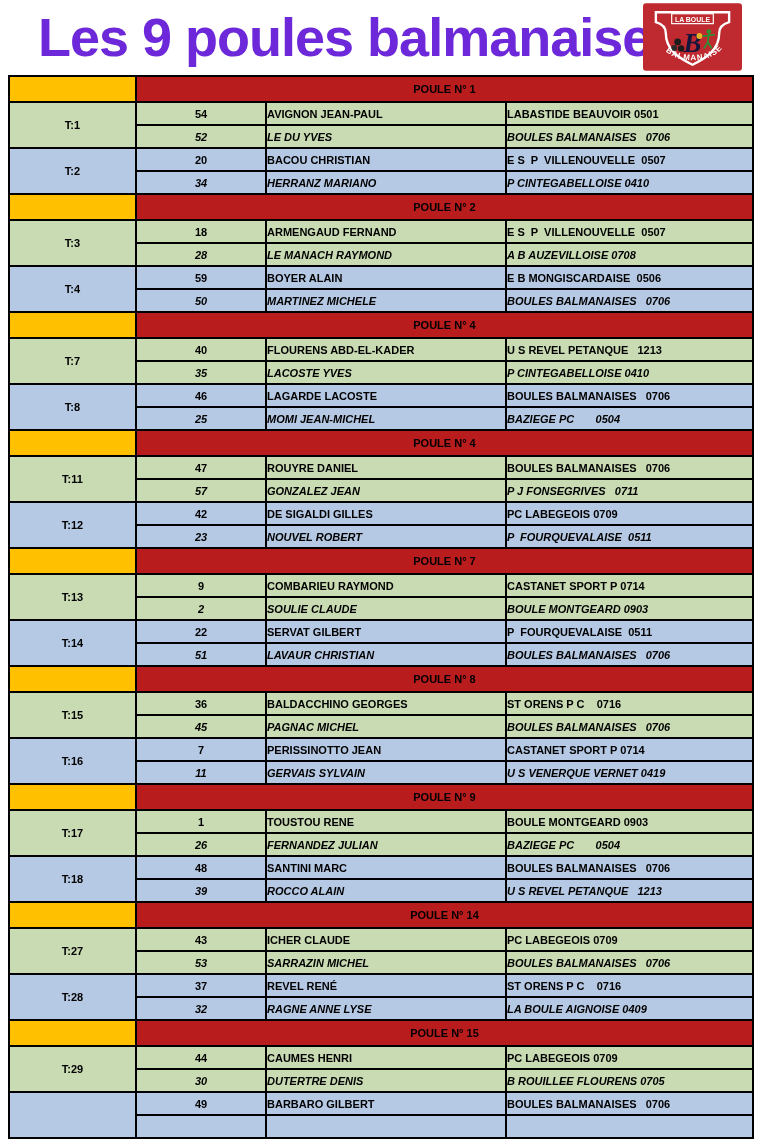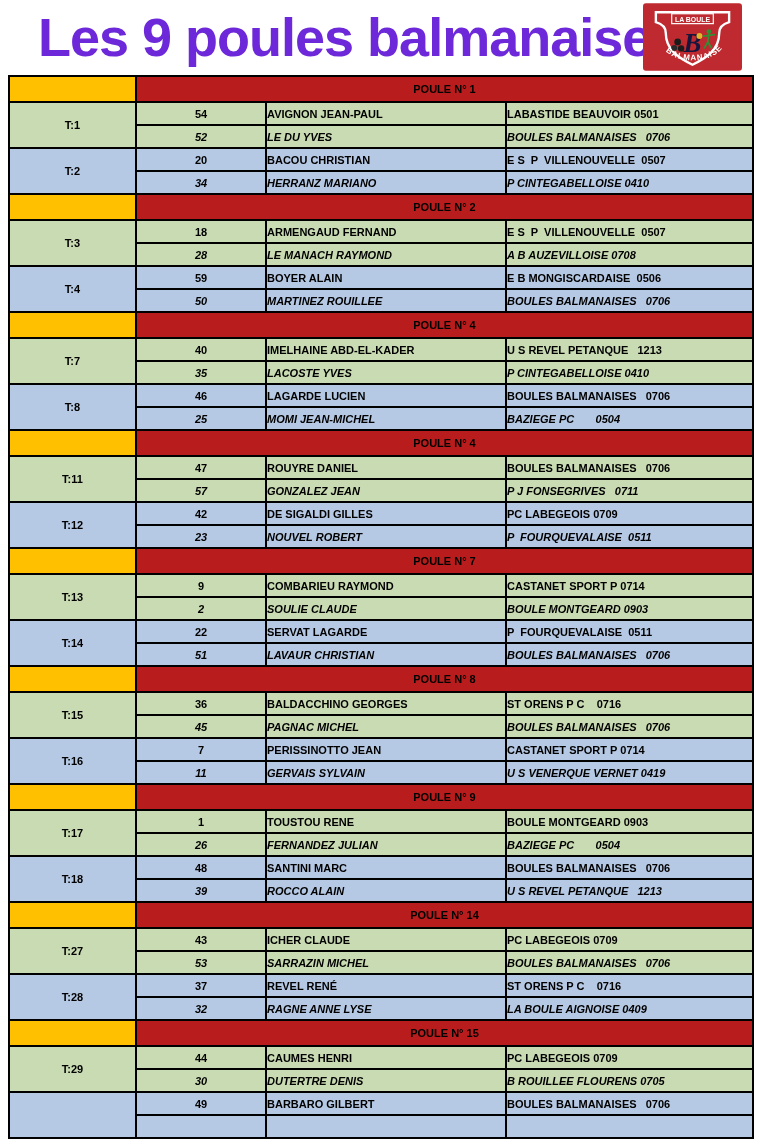--- a/index.html
+++ b/index.html
@@ -107,42 +107,42 @@
           <td class="club green-bg">A B AUZEVILLOISE 0708</td>
         </tr>
         <tr class="group-start">
           <td class="tcell blue-bg" rowspan="2">T:4</td>
           <td class="num blue-bg">59</td>
           <td class="name blue-bg">BOYER ALAIN</td>
           <td class="club blue-bg">E B MONGISCARDAISE  0506</td>
         </tr>
         <tr class="group-end">
           <td class="num blue-bg">50</td>
-          <td class="name blue-bg">MARTINEZ ROUILLEE</td>
+          <td class="name blue-bg">MARTINEZ MICHELE</td>
           <td class="club blue-bg">BOULES BALMANAISES   0706</td>
         </tr>
         <tr>
           <td class="corner"></td>
           <td class="poule-header" colspan="3">POULE N° 4</td>
         </tr>
         <tr class="group-start">
           <td class="tcell green-bg" rowspan="2">T:7</td>
           <td class="num green-bg">40</td>
-          <td class="name green-bg">IMELHAINE ABD-EL-KADER</td>
+          <td class="name green-bg">FLOURENS ABD-EL-KADER</td>
           <td class="club green-bg">U S REVEL PETANQUE   1213</td>
         </tr>
         <tr class="group-end">
           <td class="num green-bg">35</td>
           <td class="name green-bg">LACOSTE YVES</td>
           <td class="club green-bg">P CINTEGABELLOISE 0410</td>
         </tr>
         <tr class="group-start">
           <td class="tcell blue-bg" rowspan="2">T:8</td>
           <td class="num blue-bg">46</td>
-          <td class="name blue-bg">LAGARDE LUCIEN</td>
+          <td class="name blue-bg">LAGARDE LACOSTE</td>
           <td class="club blue-bg">BOULES BALMANAISES   0706</td>
         </tr>
         <tr class="group-end">
           <td class="num blue-bg">25</td>
           <td class="name blue-bg">MOMI JEAN-MICHEL</td>
           <td class="club blue-bg">BAZIEGE PC       0504</td>
         </tr>
         <tr>
           <td class="corner"></td>
           <td class="poule-header" colspan="3">POULE N° 4</td>
@@ -180,21 +180,21 @@
           <td class="club green-bg">CASTANET SPORT P 0714</td>
         </tr>
         <tr class="group-end">
           <td class="num green-bg">2</td>
           <td class="name green-bg">SOULIE CLAUDE</td>
           <td class="club green-bg">BOULE MONTGEARD 0903</td>
         </tr>
         <tr class="group-start">
           <td class="tcell blue-bg" rowspan="2">T:14</td>
           <td class="num blue-bg">22</td>
-          <td class="name blue-bg">SERVAT LAGARDE</td>
+          <td class="name blue-bg">SERVAT GILBERT</td>
           <td class="club blue-bg">P  FOURQUEVALAISE  0511</td>
         </tr>
         <tr class="group-end">
           <td class="num blue-bg">51</td>
           <td class="name blue-bg">LAVAUR CHRISTIAN</td>
           <td class="club blue-bg">BOULES BALMANAISES   0706</td>
         </tr>
         <tr>
           <td class="corner"></td>
           <td class="poule-header" colspan="3">POULE N° 8</td>

